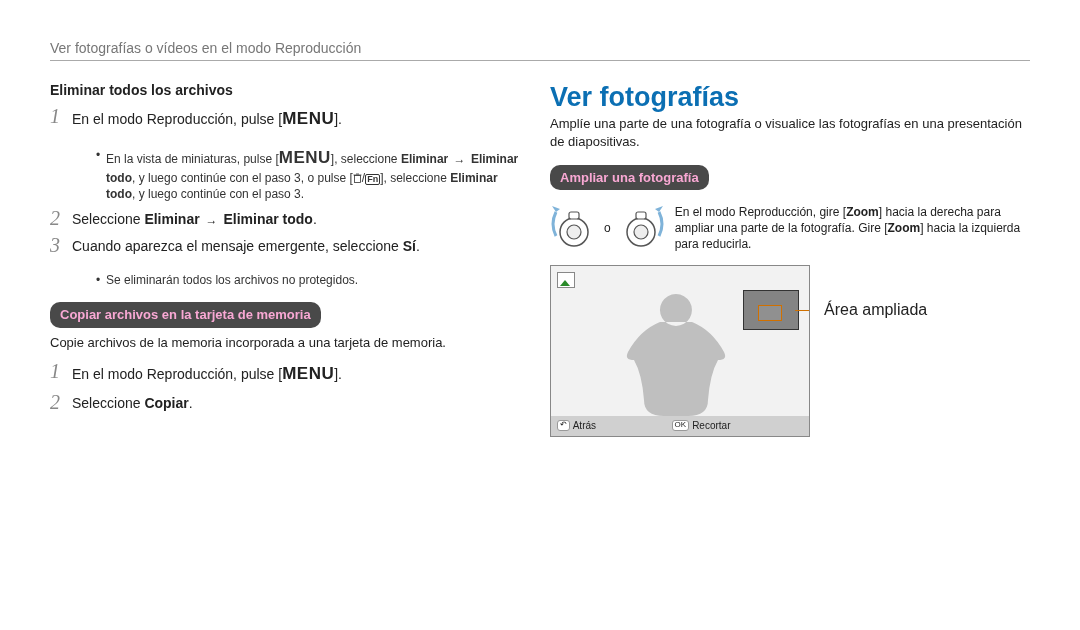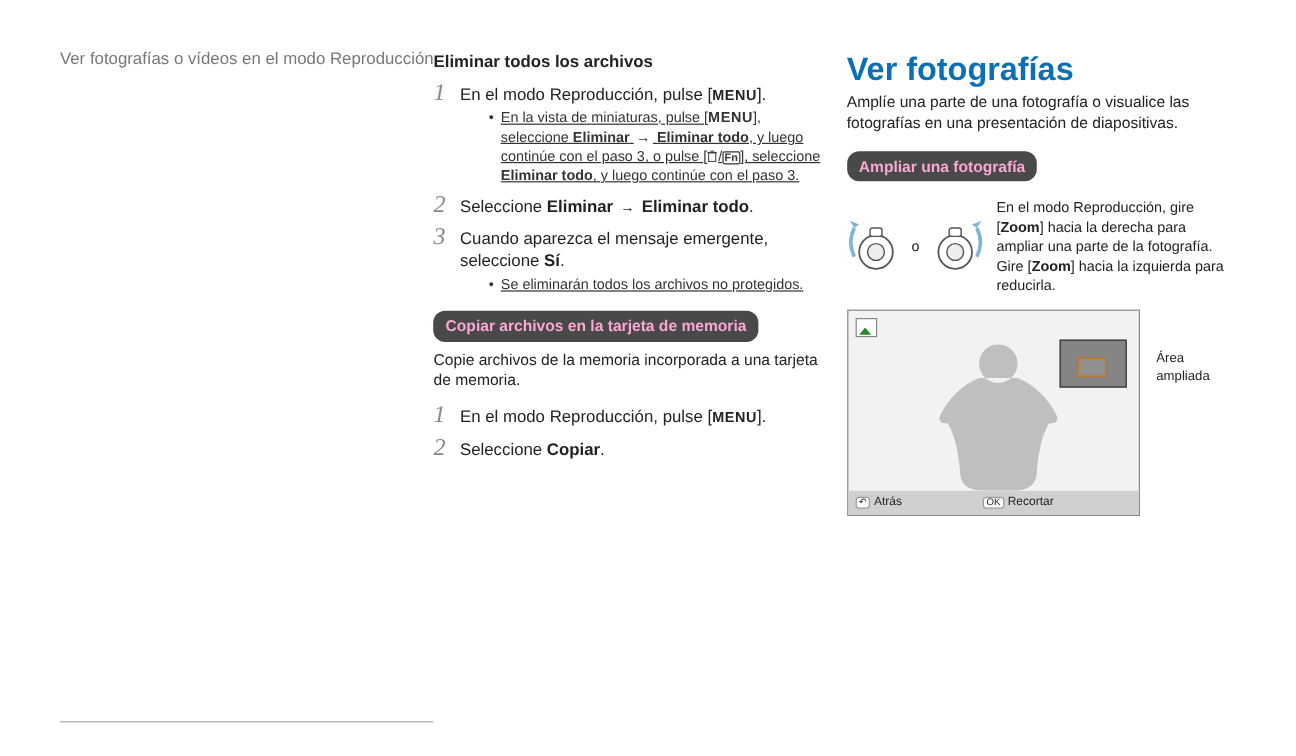--- a/index.html
+++ b/index.html
@@ -11,21 +11,21 @@
     background: #fff;
     width: 1080px;
     height: 630px;
     overflow: hidden;
   }
   .page {
     padding: 40px 50px 10px 50px;
     box-sizing: border-box;
     height: 100%;
     display: flex;
-    flex-direction: row;
+    flex-direction: column;
   }
   .header {
     color: #777;
     font-size: 14px;
     border-bottom: 1px solid #aaa;
     padding-bottom: 4px;
     margin-bottom: 18px;
   }
   .columns {
     display: flex;
@@ -67,34 +67,33 @@
   }
   .bullets {
     font-size: 12px;
     color: #333;
     margin-top: 2px;
     padding-left: 24px;
   }
   .bullets .b {
     position: relative;
     padding-left: 10px;
-    margin-top: 2px;
-    text-decoration: underline;
+    margin-top: 16px;
   }
   .bullets .b::before {
     content: "•";
     position: absolute;
     left: 0;
     color: #333;
   }
   .menuglyph {
     display: inline-block;
     font-family: Arial, sans-serif;
     font-weight: 900;
-    font-size: 12px;
+    font-size: 17px;
     letter-spacing: 0.5px;
     vertical-align: baseline;
   }
   .pill {
     display: inline-block;
     background: #494949;
     color: #f9a8d4;
     font-weight: 600;
     font-size: 13px;
     padding: 4px 10px;
@@ -222,21 +221,21 @@
     background: rgba(255,255,255,0.1);
   }
   .leader {
     position: absolute;
     height: 0;
     border-top: 1px solid #d07000;
   }
   .area-label {
     align-self: flex-start;
     margin-top: 34px;
-    font-size: 11px;
+    font-size: 16px;
   }
   .footer {
     text-align: center;
     color: #666;
     font-size: 11px;
     padding-top: 6px;
   }
 </style>
 </head>
 <body>

